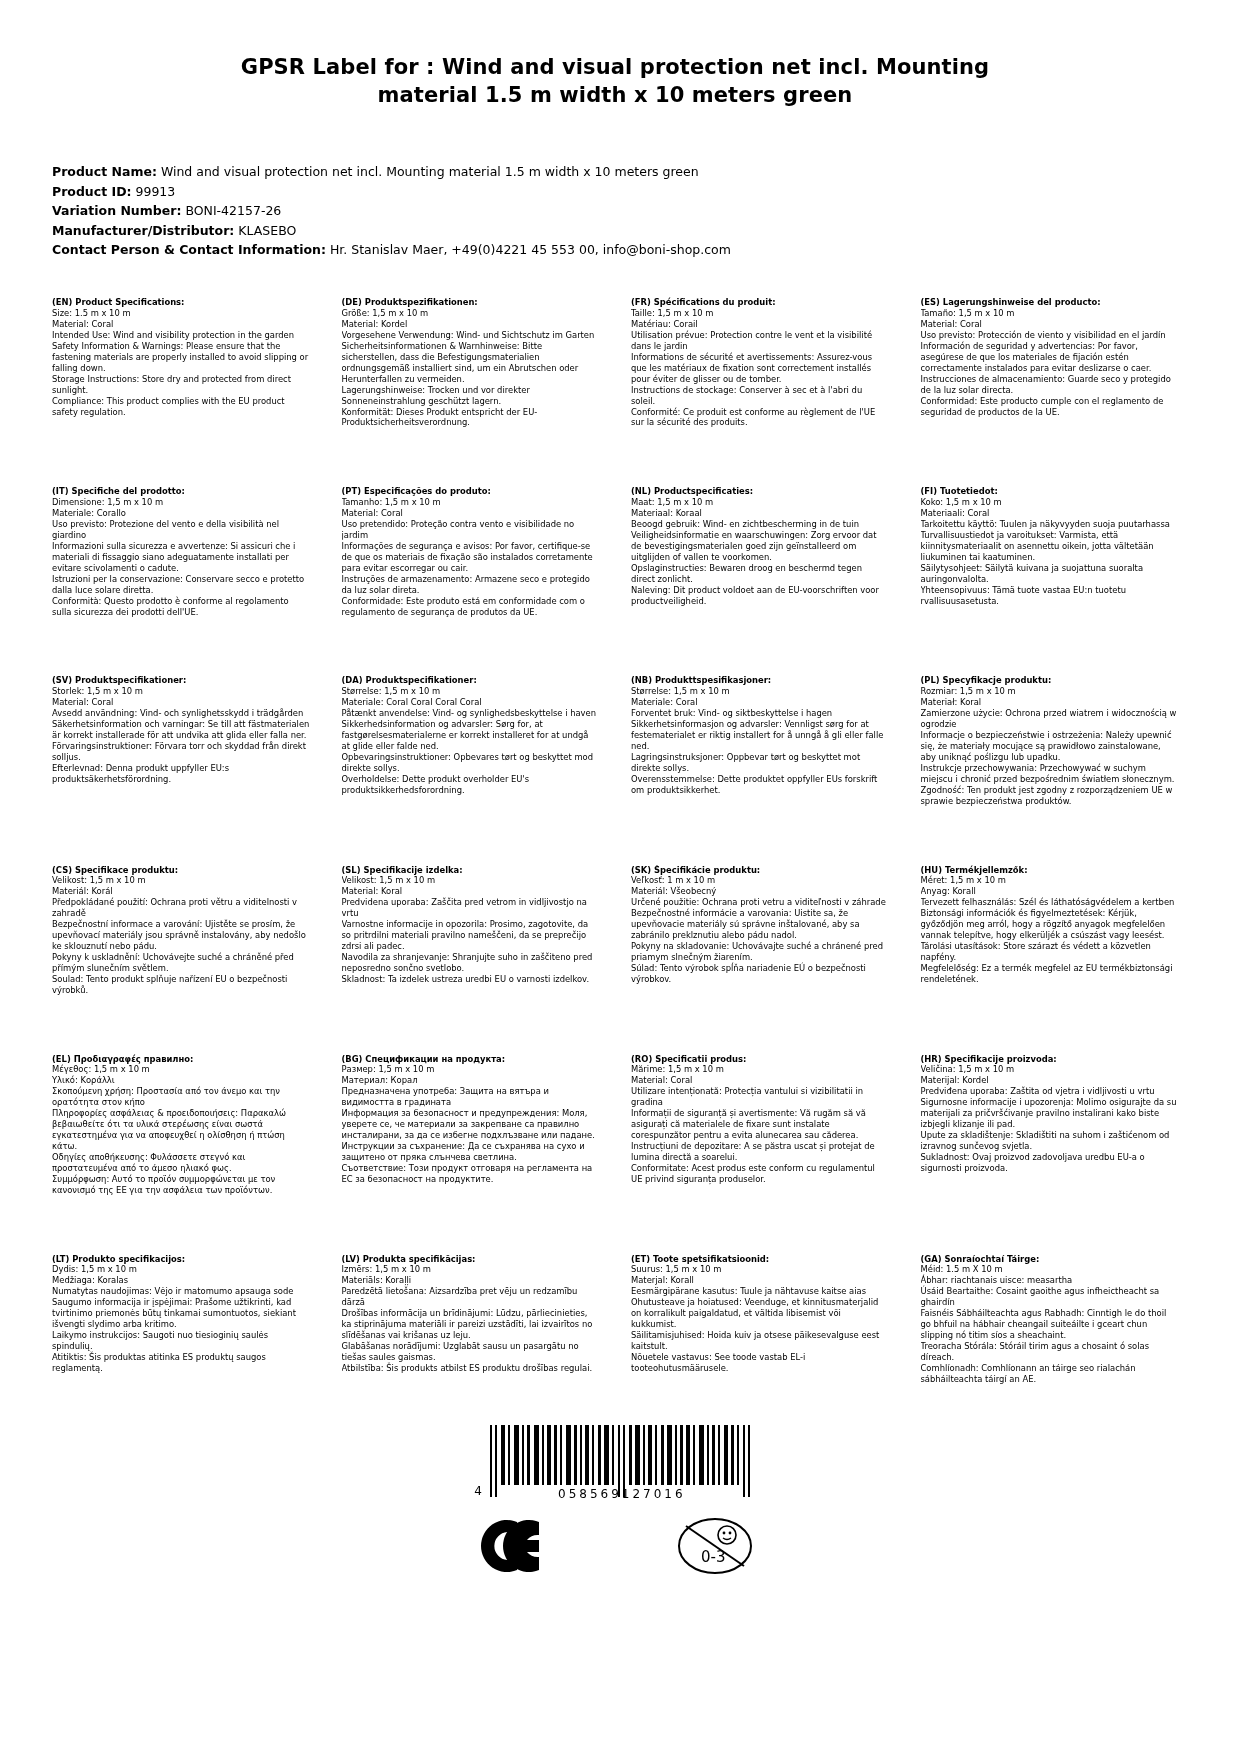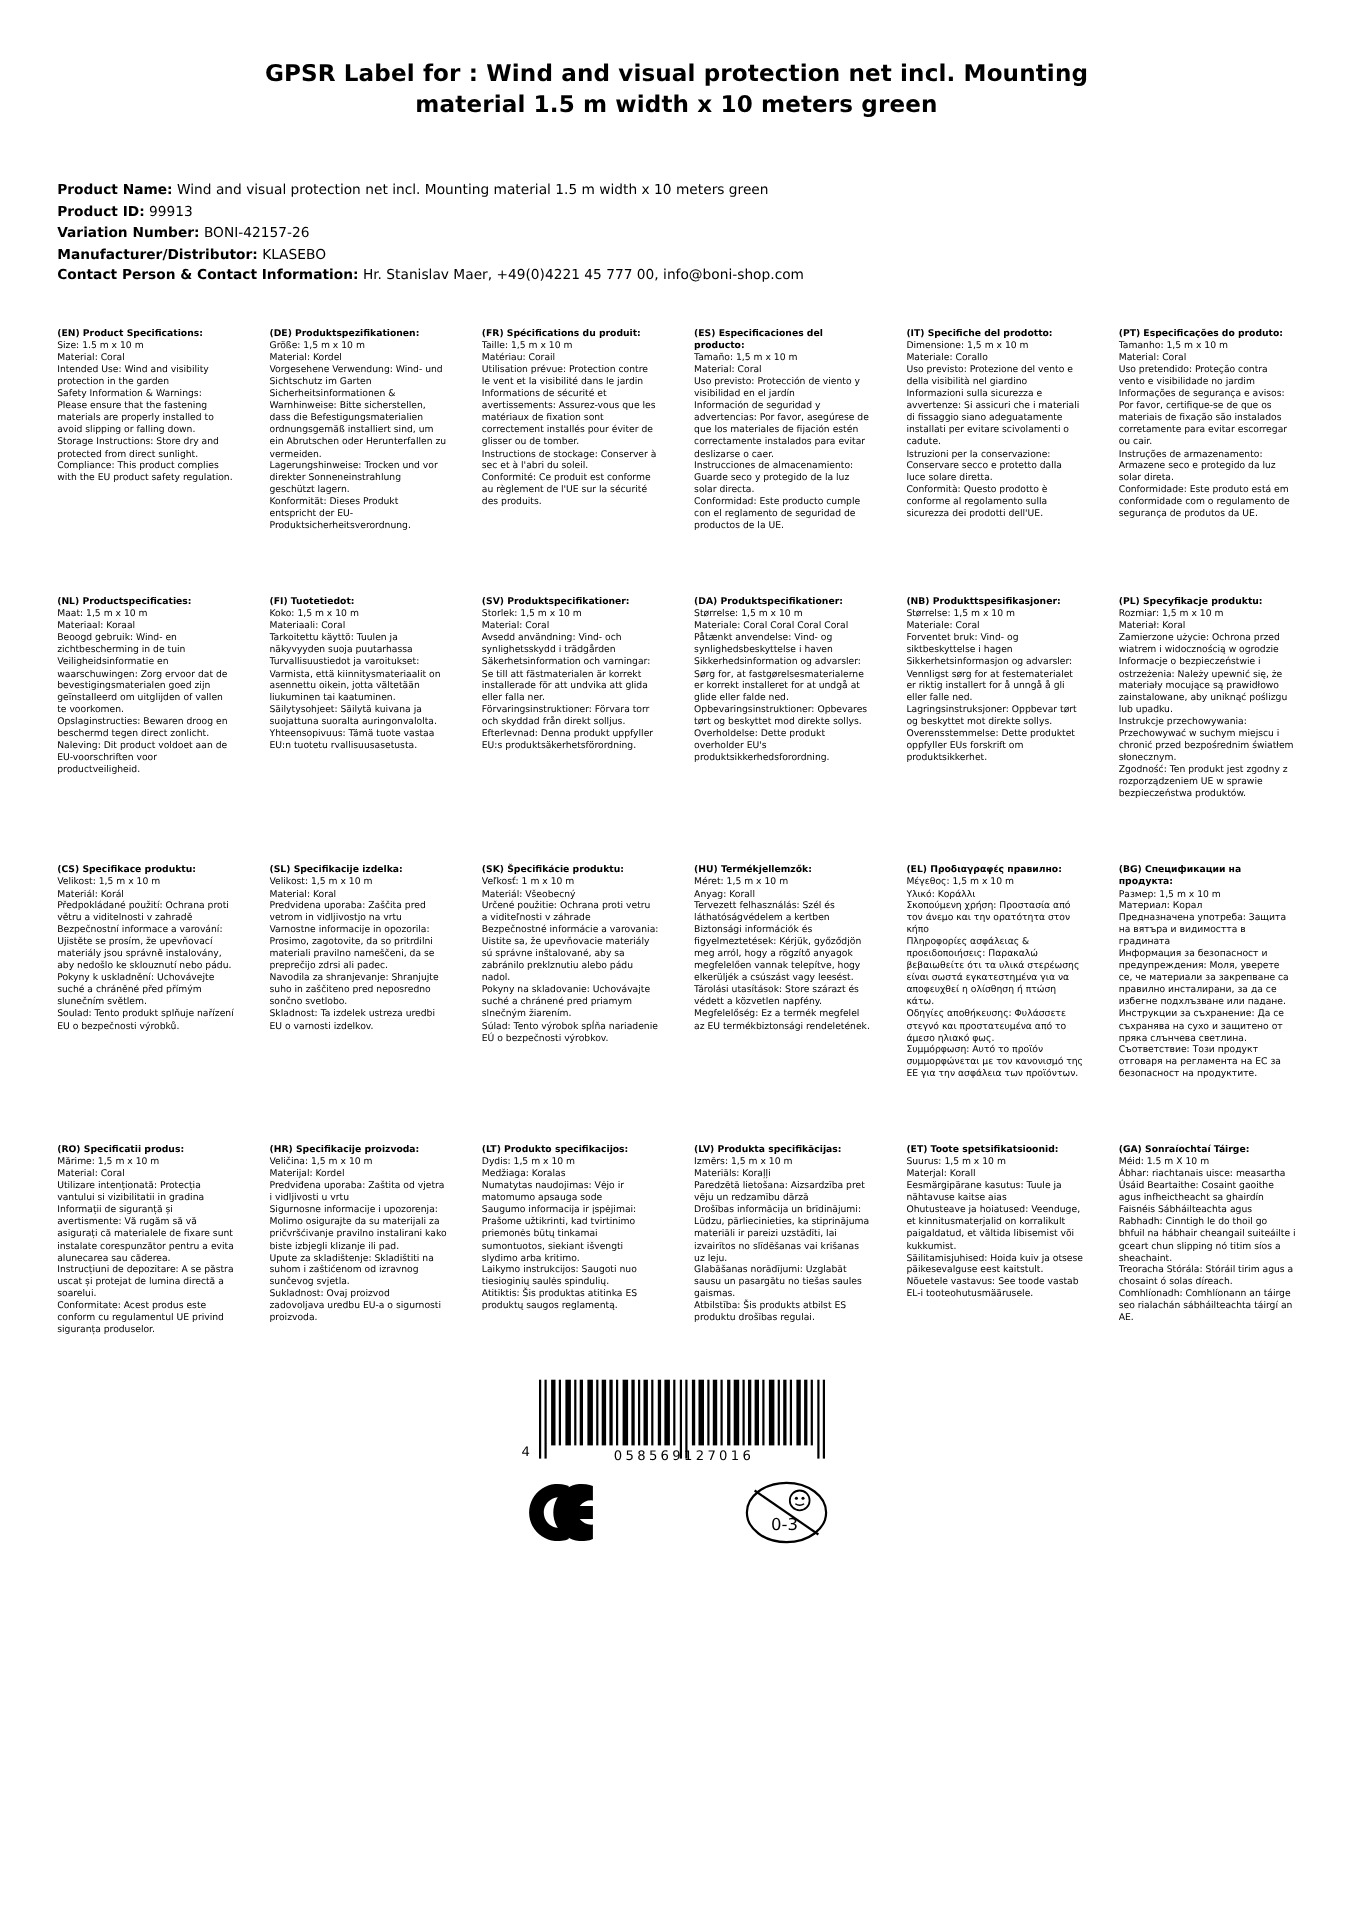--- a/index.html
+++ b/index.html
@@ -40,21 +40,21 @@
   }
   .meta-label {
     font-weight: bold;
   }
   .meta-value {
     font-weight: normal;
   }
   .grid {
     margin-top: 38px;
     display: grid;
-    grid-template-columns: repeat(6, 1fr);
+    grid-template-columns: repeat(4, 1fr);
     column-gap: 16px;
     row-gap: 0px;
     gap: 32px;
   }
   .cell {
     font-size: 8.4px;
     line-height: 1.30;
     padding-bottom: 26px;
     box-sizing: border-box;
     overflow: hidden;
@@ -139,21 +139,21 @@
     <div class="meta-row">
       <span class="meta-label">Variation Number:</span>
       <span class="meta-value">BONI-42157-26</span>
     </div>
     <div class="meta-row">
       <span class="meta-label">Manufacturer/Distributor:</span>
       <span class="meta-value">KLASEBO</span>
     </div>
     <div class="meta-row">
       <span class="meta-label">Contact Person &amp; Contact Information:</span>
-      <span class="meta-value">Hr. Stanislav Maer, +49(0)4221 45 777 00, info@boni-shop.com</span>
+      <span class="meta-value">Hr. Stanislav Maer, +49(0)4221 45 553 00, info@boni-shop.com</span>
     </div>
   </div>
 
   <div class="grid">
 
     <div class="cell">
       <span class="cell-title">(EN) Product Specifications:</span>
       <span class="cell-body">Size: 1.5 m x 10 m
 Material: Coral
 Intended Use: Wind and visibility protection in the garden
@@ -173,21 +173,21 @@
     <div class="cell">
       <span class="cell-title">(FR) Spécifications du produit:</span>
       <span class="cell-body">Taille: 1,5 m x 10 m
 Matériau: Corail
 Utilisation prévue: Protection contre le vent et la visibilité dans le jardin
 Informations de sécurité et avertissements: Assurez-vous que les matériaux de fixation sont correctement installés pour éviter de glisser ou de tomber.
 Instructions de stockage: Conserver à sec et à l'abri du soleil.
 Conformité: Ce produit est conforme au règlement de l'UE sur la sécurité des produits.</span>
     </div>
     <div class="cell">
-      <span class="cell-title">(ES) Especificaciones del producto:</span>
+      <span class="cell-title">(ES) Lagerungshinweise del producto:</span>
       <span class="cell-body">Tamaño: 1,5 m x 10 m
 Material: Coral
 Uso previsto: Protección de viento y visibilidad en el jardín
 Información de seguridad y advertencias: Por favor, asegúrese de que los materiales de fijación estén correctamente instalados para evitar deslizarse o caer.
 Instrucciones de almacenamiento: Guarde seco y protegido de la luz solar directa.
 Conformidad: Este producto cumple con el reglamento de seguridad de productos de la UE.</span>
     </div>
     <div class="cell">
       <span class="cell-title">(IT) Specifiche del prodotto:</span>
       <span class="cell-body">Dimensione: 1,5 m x 10 m

